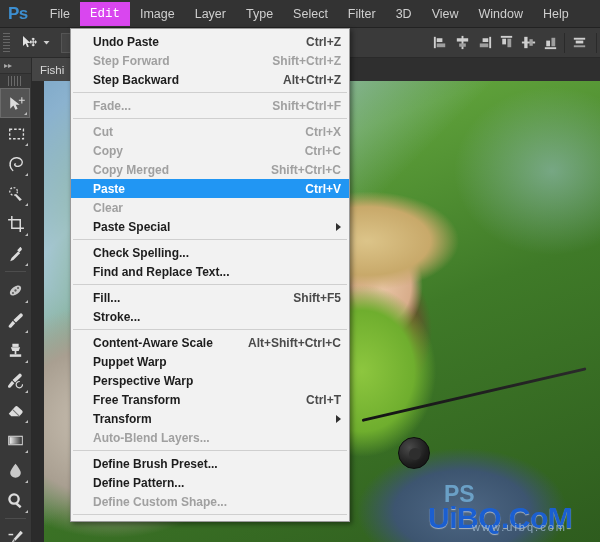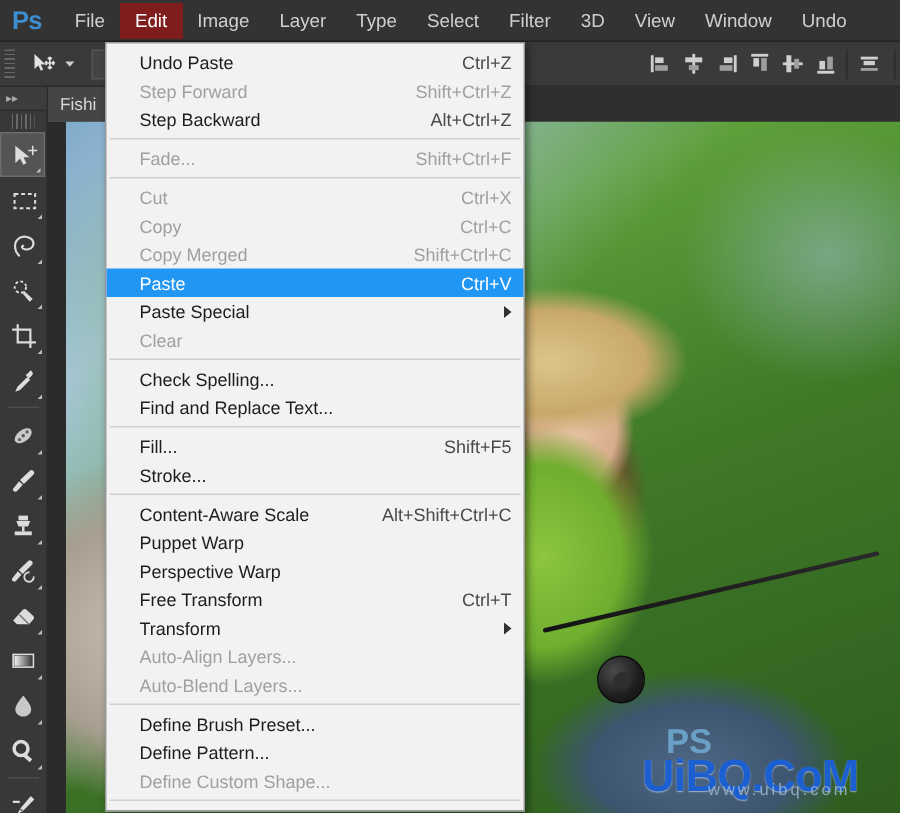--- a/index.html
+++ b/index.html
@@ -18,21 +18,21 @@
     border-bottom:1px solid #222;
   }
   #ps-logo{
     color:#3d8fd1; font-weight:bold; font-size:17px;
     letter-spacing:-0.5px; padding:0 12px 0 8px; font-family:"Liberation Sans",sans-serif;
   }
   .menu-item{
     color:#cfcfcf; font-size:12.5px; padding:5px 10px; cursor:default;
     white-space:nowrap;
   }
-  .menu-item.active{ background:#7f1d1d; color:#ffffff; }
+  .menu-item.active{ background:#d946ef; color:#ffffff;font-family:Liberation Mono, monospace; }
 
   
   #optionsbar{
     position:absolute; left:0; top:28px; width:600px; height:30px;
     background:#3a3a3a; border-bottom:1px solid #2a2a2a;
     display:flex; align-items:center;
   }
   #opt-grip{
     width:7px; height:20px; margin-left:3px;
     background:repeating-linear-gradient(to bottom,#666 0px,#666 1px,#3a3a3a 1px,#3a3a3a 3px);
@@ -171,21 +171,21 @@
     position:absolute; left:44px; top:42px;
     font-size:11px; color:#9fb8cf; letter-spacing:2px;
     font-family:Liberation Sans, sans-serif; opacity:.85;
   }
 
   
   #editmenu{
     position:absolute; left:70px; top:28px; width:280px;
     background:#f2f2f2; border:1px solid #9a9a9a;
     box-shadow:2px 2px 5px rgba(0,0,0,.45);
-    padding:3px 0; z-index:50;
+    padding:3px 0; z-index:50;font-weight:bold;
   }
   .mrow{
     position:relative; height:19px; display:flex; align-items:center;
     padding:0 8px 0 22px; font-size:12px; color:#1d1d1d; white-space:nowrap;
   }
   .mrow.disabled{ color:#a0a0a0; }
   .mrow.hl{ background:#2196f3; color:#ffffff;gap:37px; }
   .mrow .lbl{ flex:0 0 auto; }
   .mrow .accel{ margin-left:auto; padding-left:24px; color:#4a4a4a; }
   .mrow.disabled .accel{ color:#a0a0a0; }
@@ -206,21 +206,21 @@
       <div class="menu-item">File</div>
       <div class="menu-item active">Edit</div>
       <div class="menu-item">Image</div>
       <div class="menu-item">Layer</div>
       <div class="menu-item">Type</div>
       <div class="menu-item">Select</div>
       <div class="menu-item">Filter</div>
       <div class="menu-item">3D</div>
       <div class="menu-item">View</div>
       <div class="menu-item">Window</div>
-      <div class="menu-item">Undo</div>
+      <div class="menu-item">Help</div>
     </div>
 </div>
 
 <div id="optionsbar">
   <div id="opt-grip"></div>
 
   <div class="opt-tool">
     <svg width="18" height="18" viewBox="0 0 18 18">
       <path d="M3 2 L3 12 L5.6 9.6 L7.2 13.2 L8.8 12.4 L7.2 9 L10.4 9 Z" fill="#e2e2e2"></path>
       <path d="M13.2 4 L13.2 12 M10 8 L16.4 8 M13.2 4 L11.9 5.4 M13.2 4 L14.5 5.4 M13.2 12 L11.9 10.6 M13.2 12 L14.5 10.6 M10 8 L11.3 6.7 M10 8 L11.3 9.3 M16.4 8 L15.1 6.7 M16.4 8 L15.1 9.3" stroke="#e2e2e2" stroke-width="1.1" fill="none"></path>
@@ -463,27 +463,27 @@
       <span class="accel">Ctrl+C</span>
     </div>
     <div class="mrow disabled">
       <span class="lbl">Copy Merged</span>
       <span class="accel">Shift+Ctrl+C</span>
     </div>
     <div class="mrow hl">
       <span class="lbl">Paste</span>
       <span class="accel">Ctrl+V</span>
     </div>
+    <div class="mrow disabled">
+      <span class="lbl">Clear</span>
+    </div>
     <div class="mrow">
       <span class="lbl">Paste Special</span>
       <span class="arrow"></span>
     </div>
-    <div class="mrow disabled">
-      <span class="lbl">Clear</span>
-    </div>
     <div class="msep"></div>
     <div class="mrow">
       <span class="lbl">Check Spelling...</span>
     </div>
     <div class="mrow">
       <span class="lbl">Find and Replace Text...</span>
     </div>
     <div class="msep"></div>
     <div class="mrow">
       <span class="lbl">Fill...</span>
@@ -505,23 +505,20 @@
     </div>
     <div class="mrow">
       <span class="lbl">Free Transform</span>
       <span class="accel">Ctrl+T</span>
     </div>
     <div class="mrow">
       <span class="lbl">Transform</span>
       <span class="arrow"></span>
     </div>
     <div class="mrow disabled">
-      <span class="lbl">Auto-Align Layers...</span>
-    </div>
-    <div class="mrow disabled">
       <span class="lbl">Auto-Blend Layers...</span>
     </div>
     <div class="msep"></div>
     <div class="mrow">
       <span class="lbl">Define Brush Preset...</span>
     </div>
     <div class="mrow">
       <span class="lbl">Define Pattern...</span>
     </div>
     <div class="mrow disabled">

